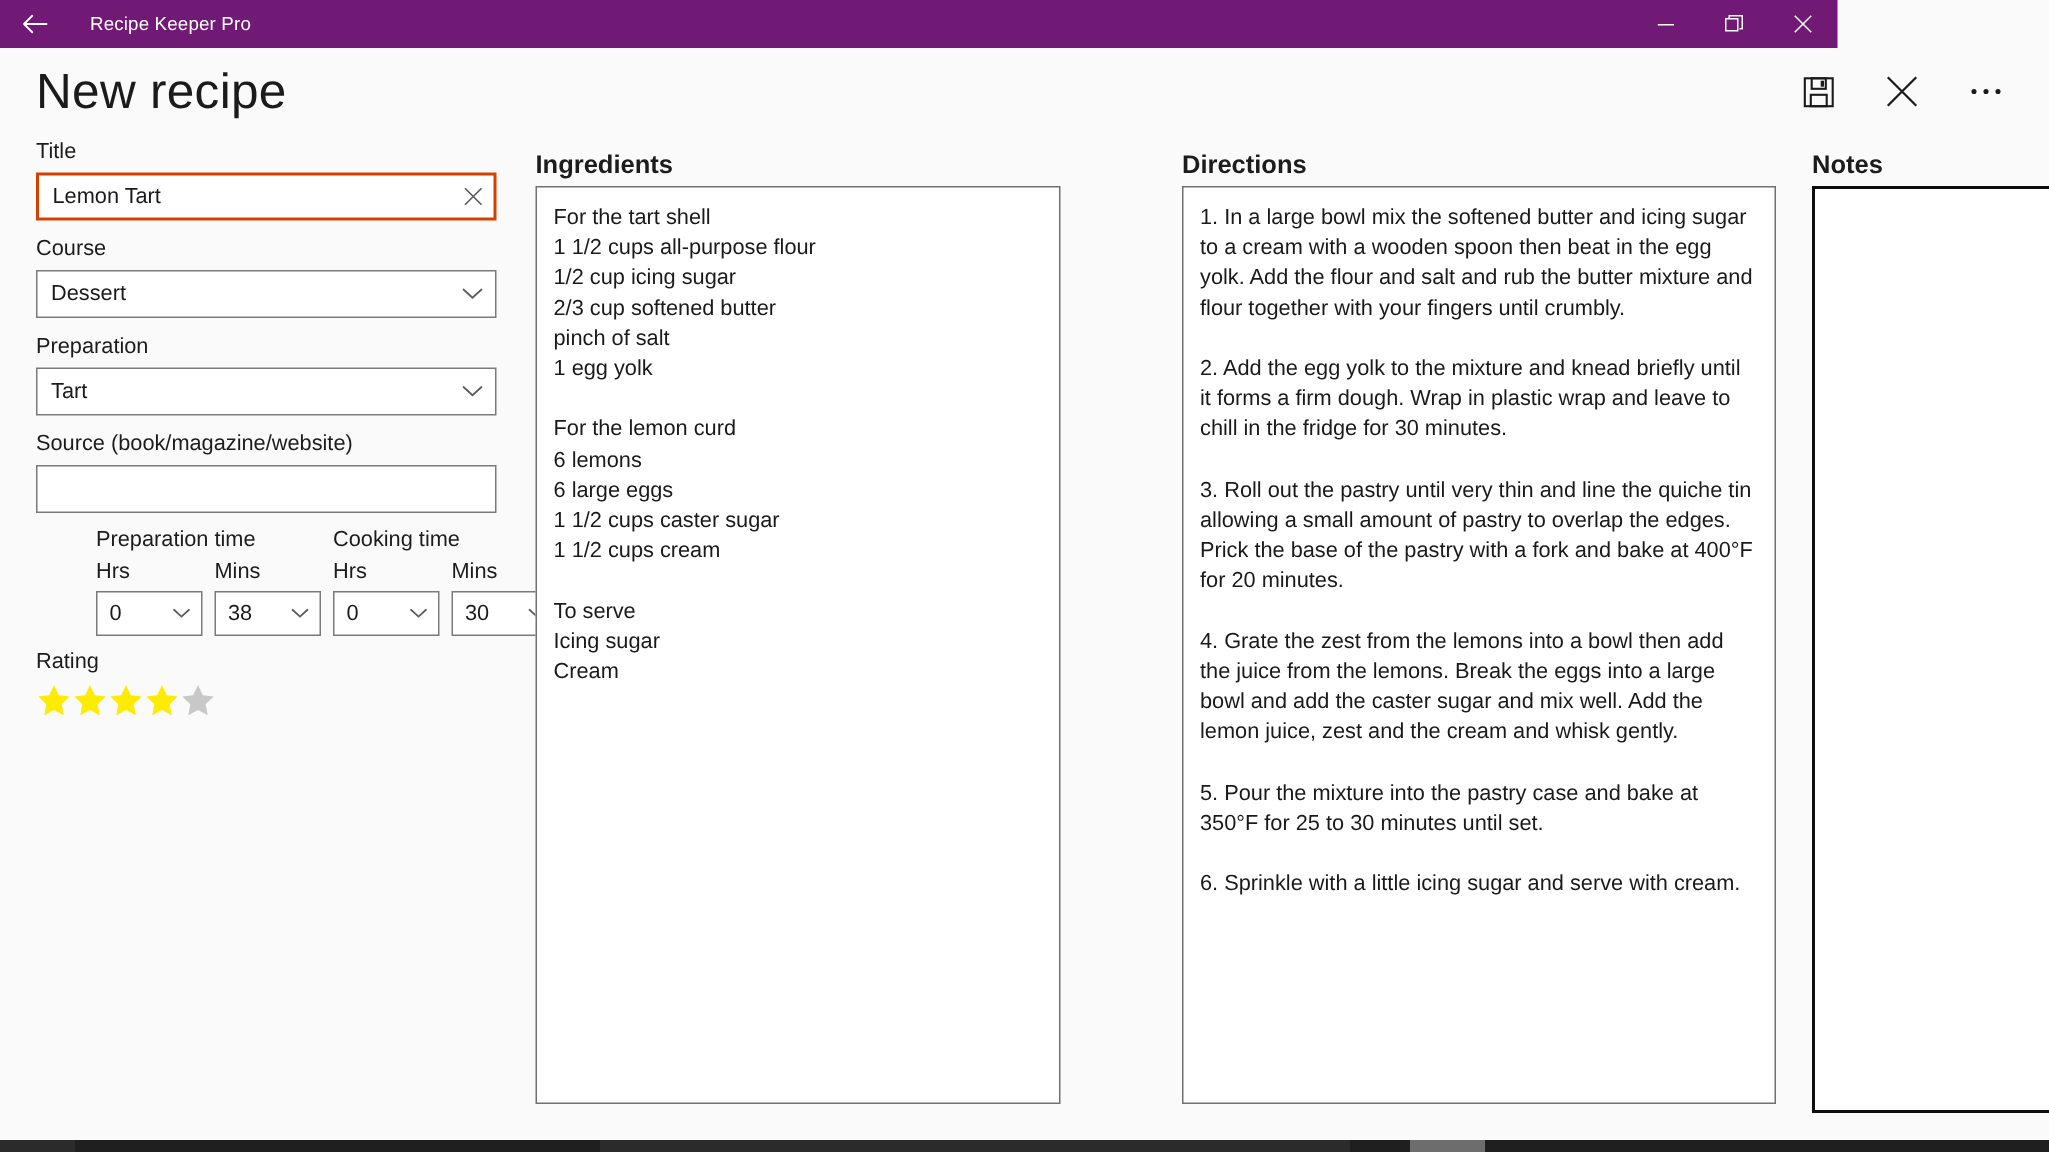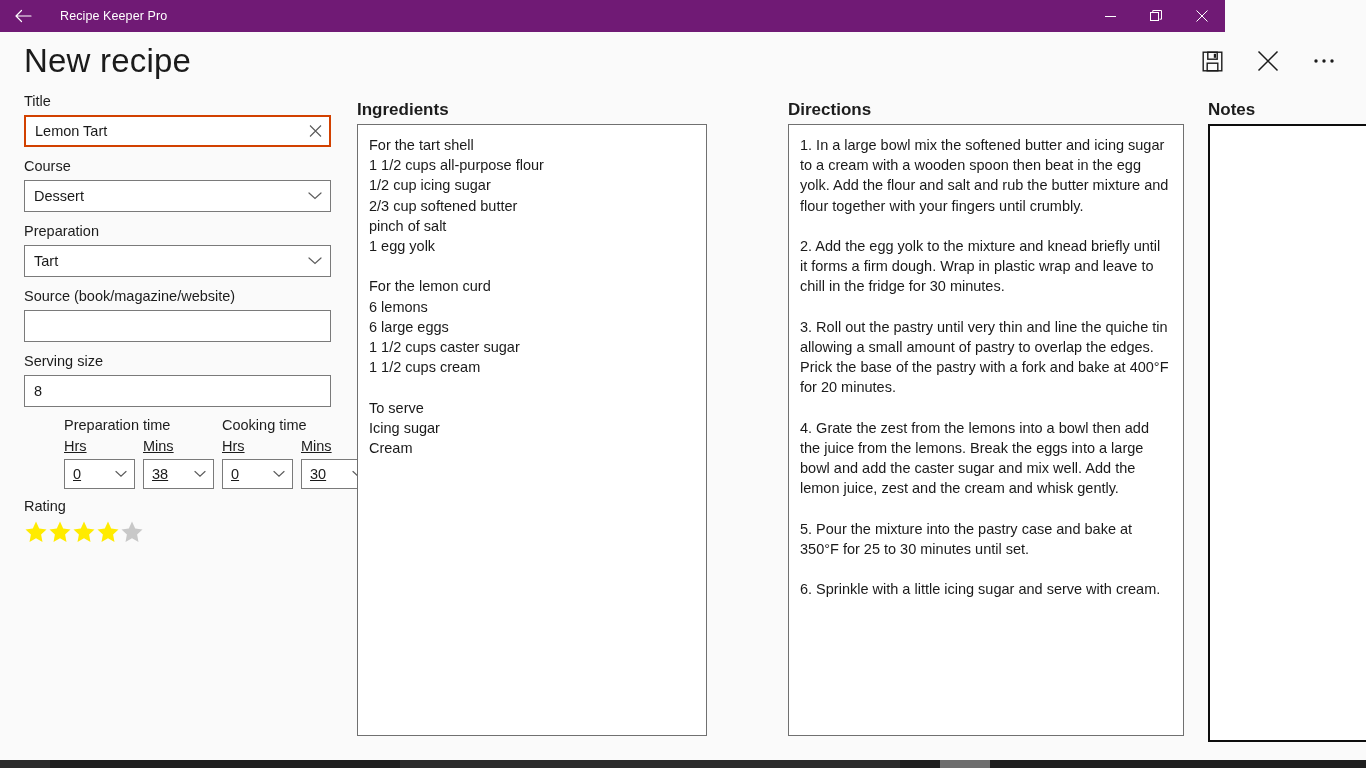--- a/index.html
+++ b/index.html
@@ -136,21 +136,21 @@
 
   .time-row {
     display: flex;
     margin-left: 40px;
   }
   .time-block { margin-right: 0; }
   .time-head {
     font-size: 14.5px; color: #1c1c1c;
     margin-bottom: 5px;
   }
-  .sub-row { display: flex; text-decoration: underline; }
+  .sub-row { display: flex; }
   .small-sel-wrap { margin-right: 8px; }
   .small-sel-label {
     font-size: 14.5px; color: #1c1c1c;
     margin-bottom: 5px;
   }
   .small-sel {
     position: relative;
     width: 71px; height: 30px;
     border: 1px solid #7a7a7a;
     background: #ffffff;
@@ -296,26 +296,20 @@
       </div>
     </div>
 
     <div class="field-group">
       <div class="field-label">Source (book/magazine/website)</div>
       <div class="txtinput">
         <input type="text" value="" style="">
       </div>
     </div>
 
-    <div class="field-group">
-      <div class="field-label">Serving size</div>
-      <div class="txtinput">
-        <input type="text" value="8" style="">
-      </div>
-    </div>
 
     <div class="time-row">
       <div class="time-block">
         <div class="time-head">Preparation time</div>
         <div class="sub-row">
           <div class="small-sel-wrap">
             <div class="small-sel-label">Hrs</div>
             <div class="small-sel">
               <span class="sel-val">0</span>
               <span class="chev">

